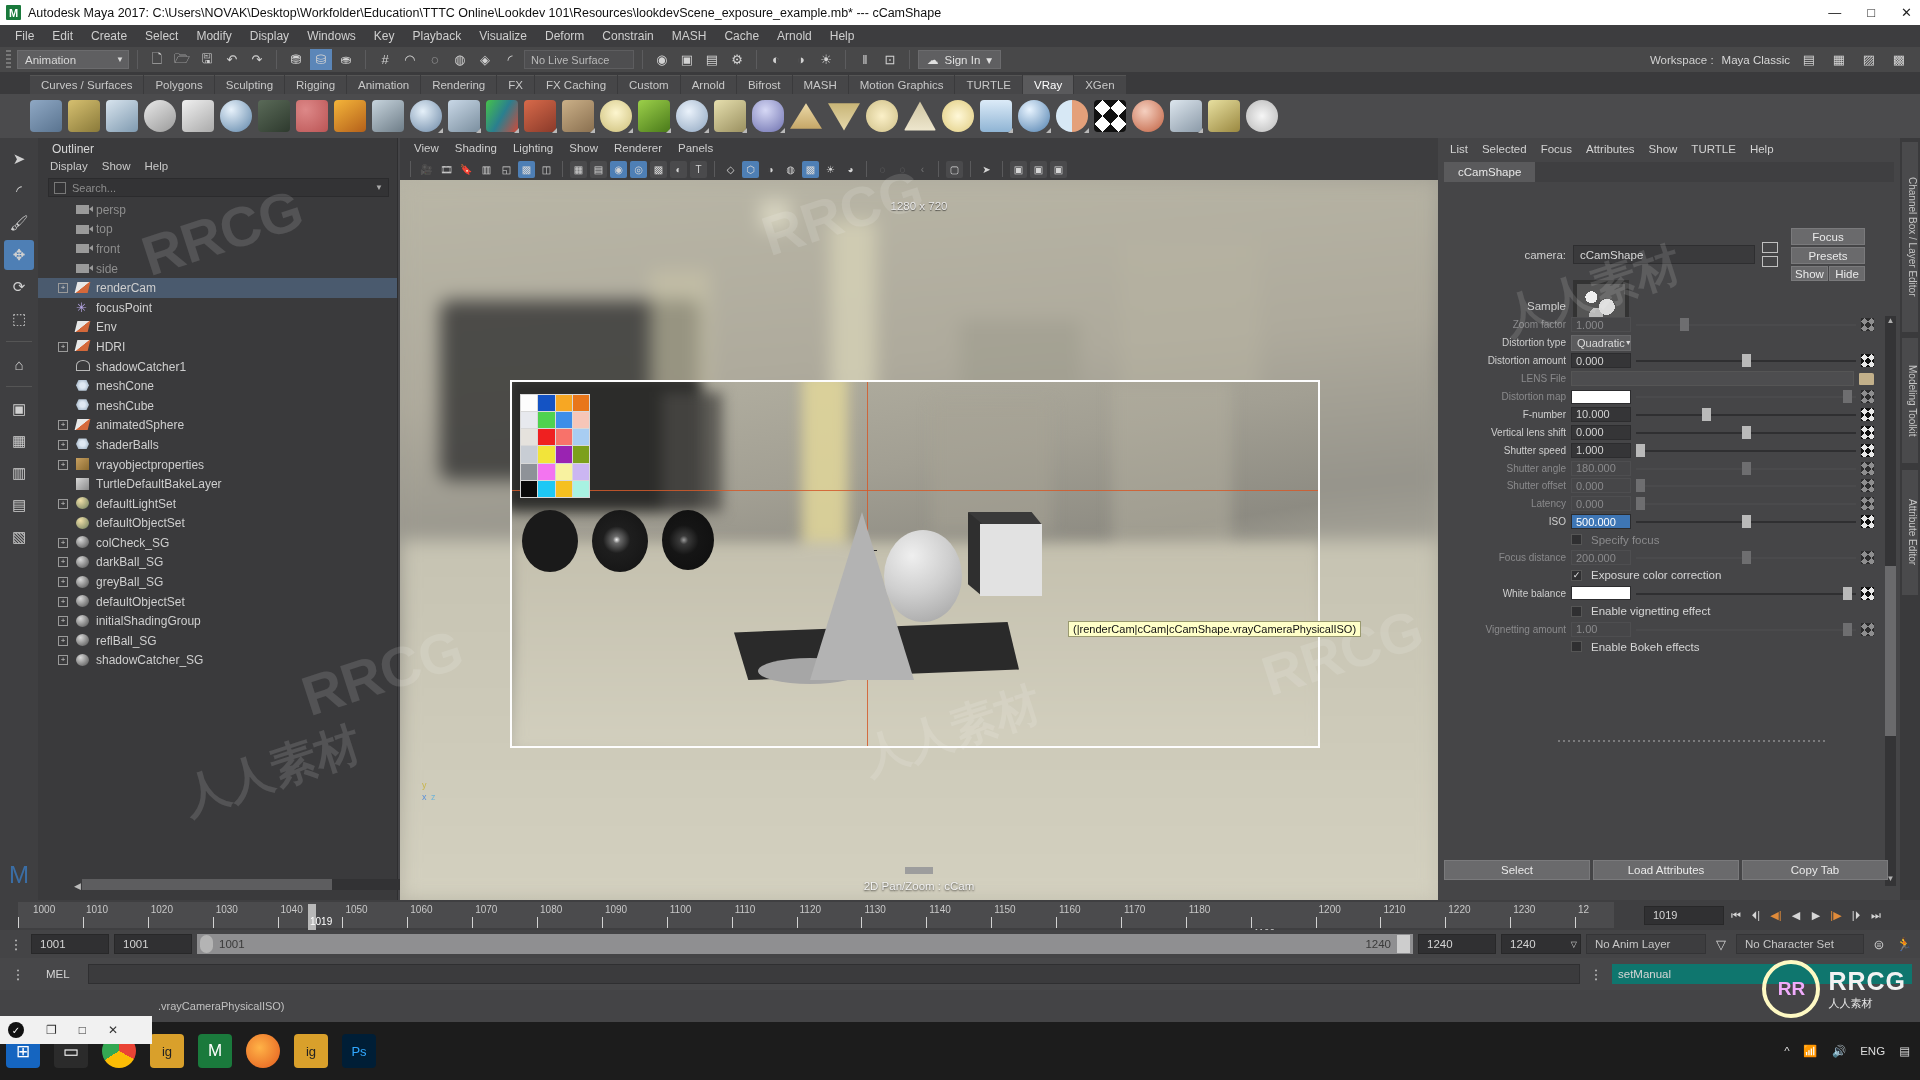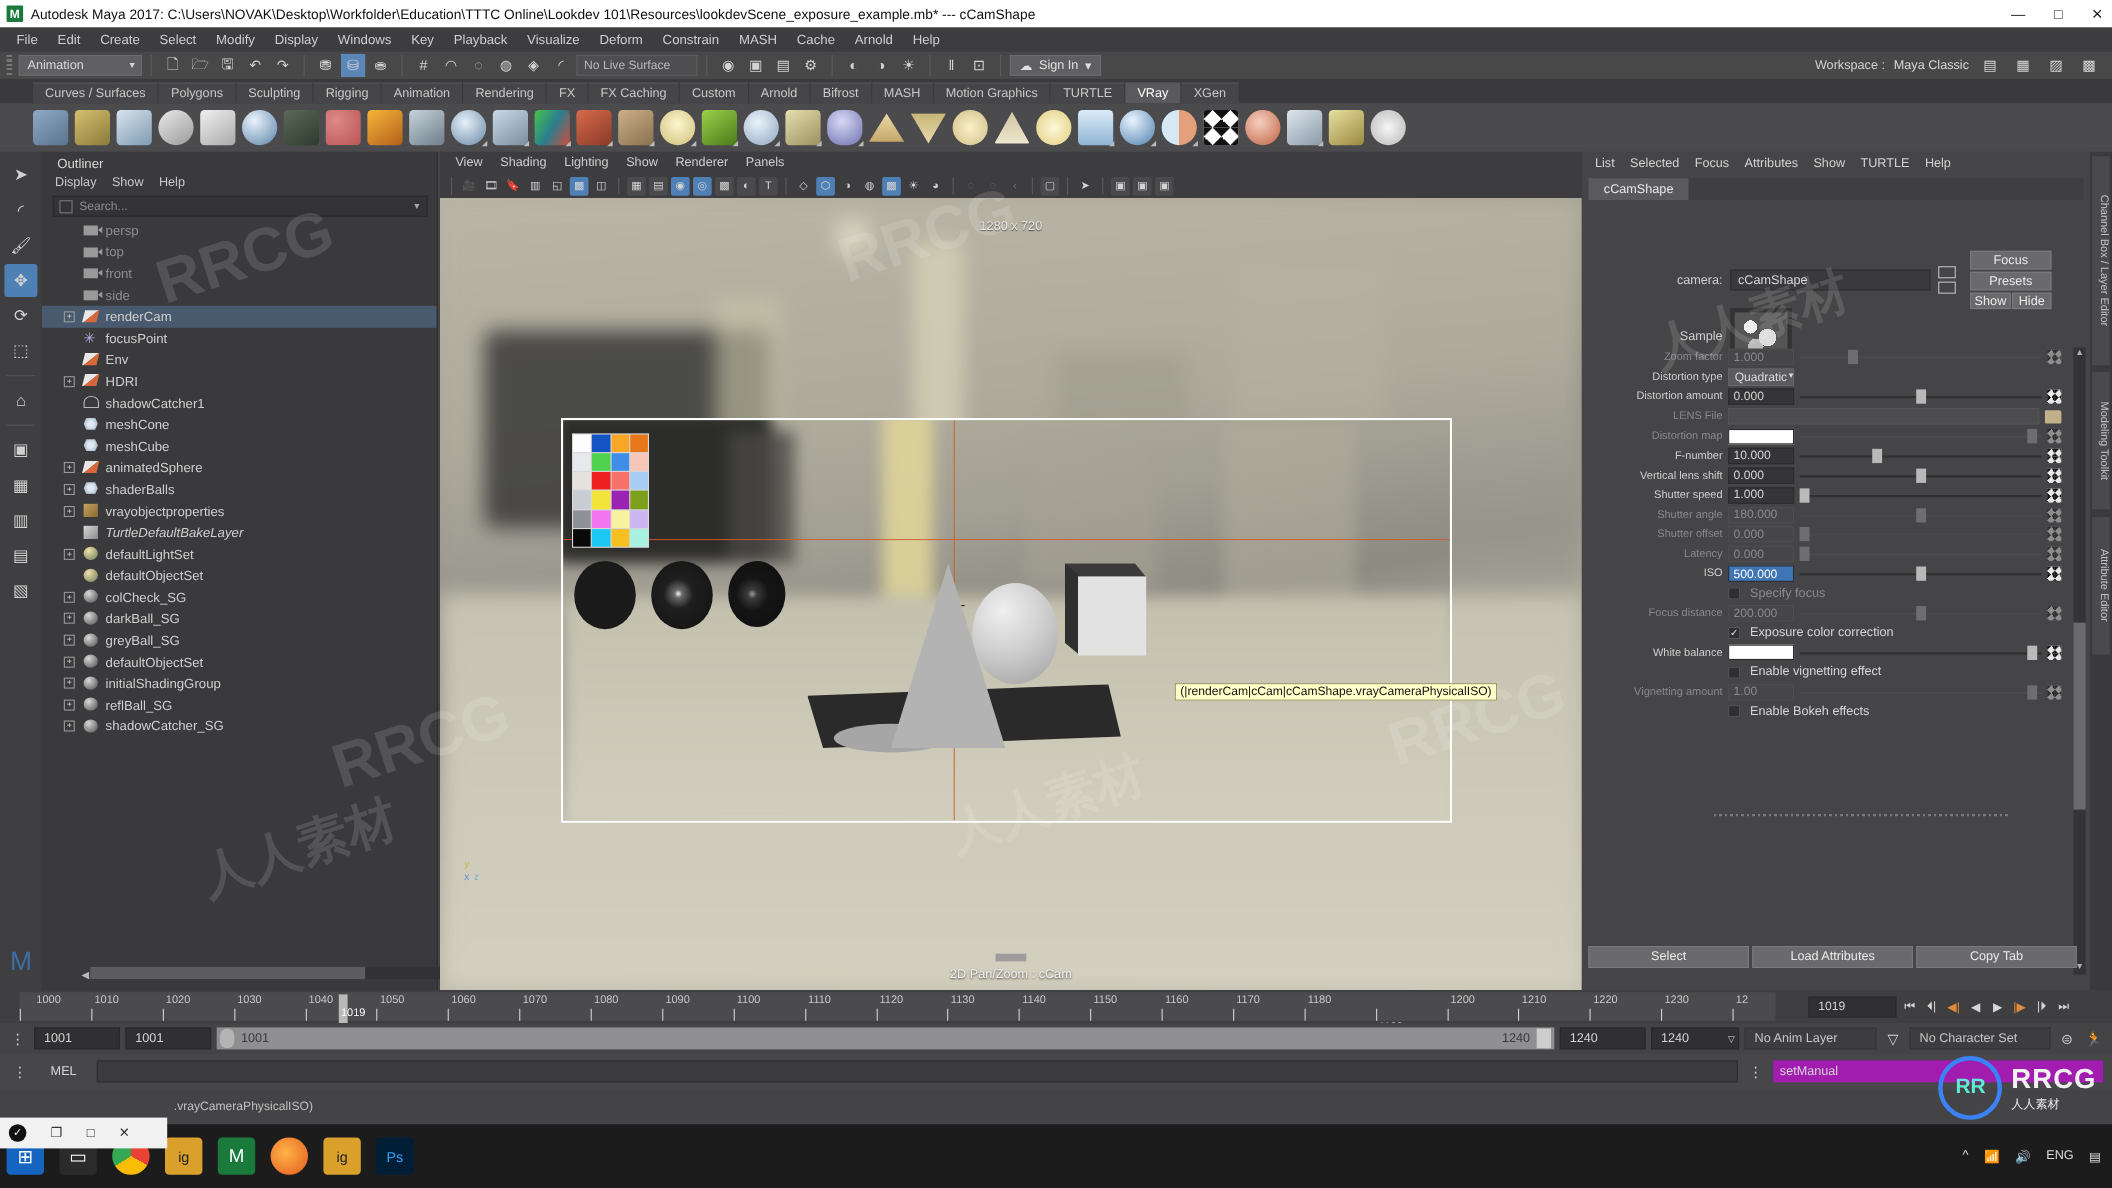--- a/index.html
+++ b/index.html
@@ -251,21 +251,21 @@
   .layerfld{width:120px;height:20px;background:#3d3d3f;border:1px solid #343436;color:#c6c6c6;
      font-size:11.5px;display:flex;align-items:center;padding-left:8px;flex:0 0 auto;}
   .smico{width:20px;height:20px;display:flex;align-items:center;justify-content:center;
      font-size:13px;color:#d8d8d8;flex:0 0 auto;}
 
   
   .cmdline{position:absolute;left:0;top:958px;width:1920px;height:32px;background:#474749;
      display:flex;align-items:center;gap:6px;padding:0 8px;}
   .cmdline .mel{font-size:11.5px;color:#d6d6d6;padding:0 12px;}
   .cmdfld{flex:1;height:20px;background:#3b3b3d;border:1px solid #2f2f31;}
-  .cmdres{width:300px;height:20px;background:#a21caf;color:#d6d6d6;font-size:11.5px;
+  .cmdres{width:300px;height:20px;background:#0f766e;color:#d6d6d6;font-size:11.5px;
      display:flex;align-items:center;padding-left:6px;}
 
   
   .helpline{position:absolute;left:0;top:990px;width:1920px;height:32px;background:#444446;
      display:flex;align-items:center;}
   .helptxt{font-size:11px;color:#c0c0c0;padding-left:158px;}
 
   
   .taskbar{position:absolute;left:0;bottom:0;width:1920px;height:58px;background:#1c1c1c;
      display:flex;align-items:center;padding-left:6px;gap:14px;}
@@ -277,21 +277,21 @@
   .popup{position:absolute;left:0;bottom:36px;width:152px;height:28px;background:#f1f1f1;
      display:flex;align-items:center;gap:22px;padding-left:8px;z-index:30;}
   .popup .pi{font-size:12px;color:#333;}
   .popup .pi.act{background:#111;color:#fff;width:16px;height:16px;border-radius:50%;
      display:flex;align-items:center;justify-content:center;font-size:10px;}
 
   
   .wm{position:absolute;color:rgba(255,255,255,.13);font-size:56px;font-weight:bold;
      pointer-events:none;z-index:25;user-select:none;}
   .wmlogo{position:absolute;right:14px;bottom:62px;display:flex;align-items:center;gap:8px;z-index:26;}
-  .wmcirc{width:58px;height:58px;border-radius:50%;border:4px solid #3b82f6;color:#5eead4;
+  .wmcirc{width:58px;height:58px;border-radius:50%;border:4px solid #fef9c3;color:#f0abfc;
      display:flex;align-items:center;justify-content:center;font-size:19px;font-weight:bold;}
   .wmtxt{color:#f2f2f2;font-size:25px;font-weight:bold;letter-spacing:1px;}
   .wmsub{color:#e8e8e8;font-size:11px;}
 </style>
 </head>
 <body>
 
 <div id="app">
 
   <div class="titlebar">
@@ -517,21 +517,21 @@
         <div class="ol-row" style="padding-left: 38px;">
           <span class="exp">+</span>
           <span class="ic"><span style="display:inline-block;width:13px;height:11px;background:radial-gradient(circle,#dfe8f2 30%,#8fa4b8 100%);clip-path:polygon(20% 0,80% 0,100% 50%,80% 100%,20% 100%,0 50%);"></span></span>
           <span>shaderBalls</span>
         </div>
         <div class="ol-row" style="padding-left: 38px;">
           <span class="exp">+</span>
           <span class="ic"><span style="display:inline-block;width:13px;height:12px;background:linear-gradient(135deg,#c8a060,#8a6a30);"></span></span>
           <span>vrayobjectproperties</span>
         </div>
-        <div class="ol-row" style="padding-left: 38px; font-style: italic;">
+        <div class="ol-row" style="padding-left: 38px;">
           <span class="ic"><span style="display:inline-block;width:13px;height:12px;background:linear-gradient(135deg,#d8d8d8,#8a8a8a);"></span></span>
           <span>TurtleDefaultBakeLayer</span>
         </div>
         <div class="ol-row" style="padding-left: 38px;">
           <span class="exp">+</span>
           <span class="ic"><span style="display:inline-block;width:13px;height:12px;border-radius:50%;background:radial-gradient(circle at 35% 30%,#f0e0a8,#6a7a5a);"></span></span>
           <span>defaultLightSet</span>
         </div>
         <div class="ol-row" style="padding-left: 38px;">
           <span class="ic"><span style="display:inline-block;width:13px;height:12px;border-radius:50%;background:radial-gradient(circle at 35% 30%,#f0e0a8,#6a7a5a);"></span></span>

